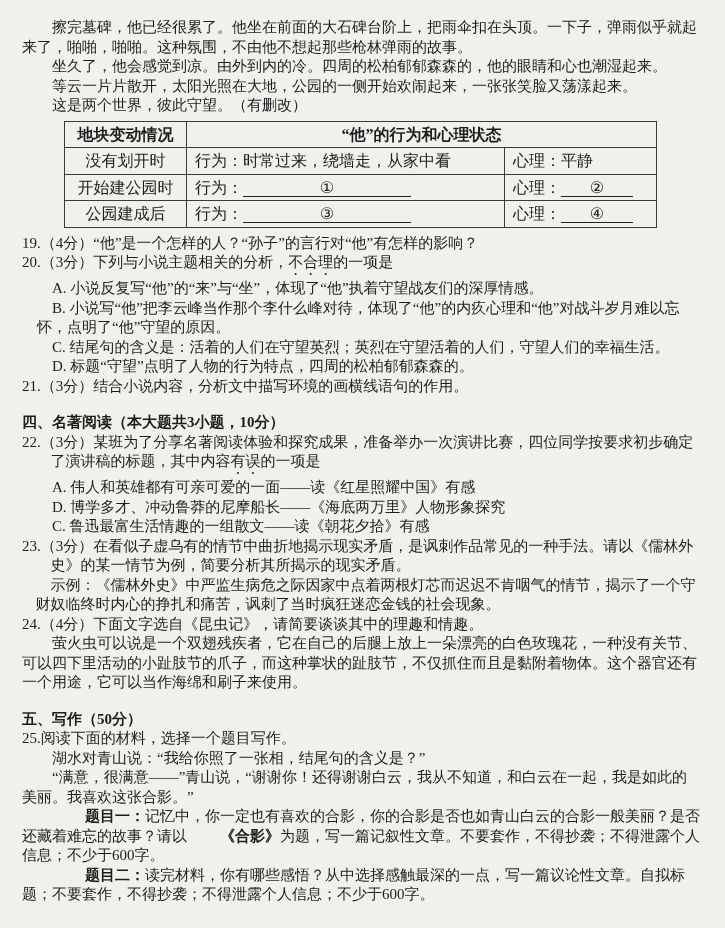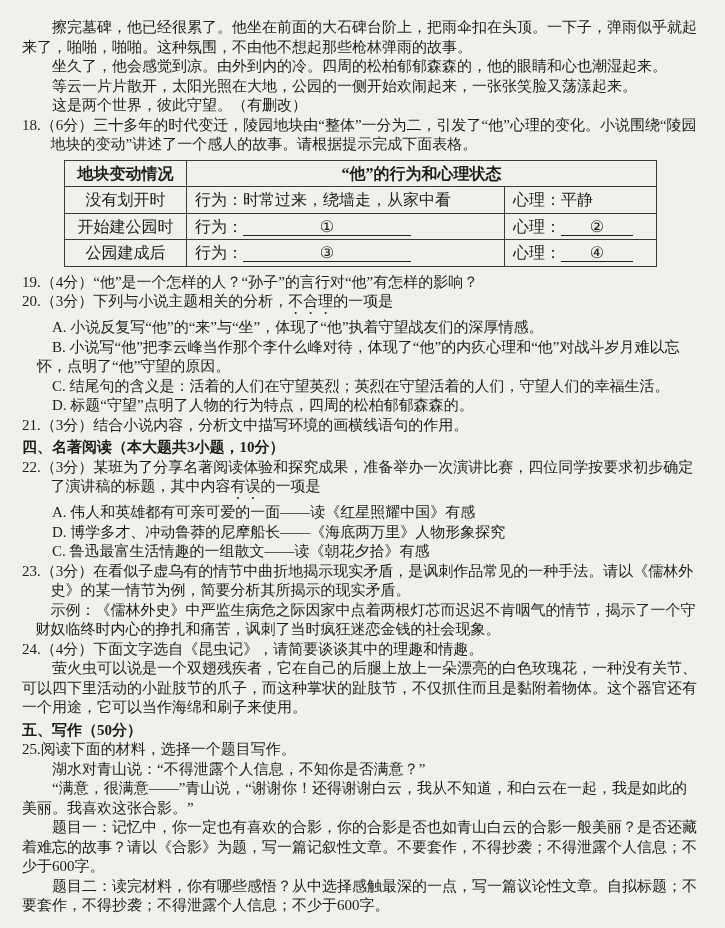--- a/index.html
+++ b/index.html
@@ -14,22 +14,22 @@
     font-size: 15px;
     line-height: 19.5px;
     padding: 18px 24px 22px 22px;
     overflow: hidden;
   }
   p { margin: 0; }
   .indent2 { text-indent: 2em; }
   .qstem { padding-left: 1.9em; text-indent: -1.9em; }
   .opt { padding-left: 1em; text-indent: 1em; }
   .example { padding-left: 0.9em; text-indent: 1em; }
-  .sec { font-weight: bold; margin-top: 3px; }
-  .bold { font-weight: normal; }
+  .sec { font-weight: bold; margin-top: 17px; }
+  .bold { font-weight: bold; margin-left: 33px; }
   .emph {
     text-emphasis: filled dot;
     -webkit-text-emphasis: filled dot;
     text-emphasis-position: under right;
     -webkit-text-emphasis-position: under;
   }
   .qtable {
     border-collapse: collapse;
     margin: 5px 0 6px 42px;
     font-size: 16px;
@@ -58,21 +58,20 @@
 </head>
 <body>
 
 <div class="page">
 
   <p class="indent2">擦完墓碑，他已经很累了。他坐在前面的大石碑台阶上，把雨伞扣在头顶。一下子，弹雨似乎就起来了，啪啪，啪啪。这种氛围，不由他不想起那些枪林弹雨的故事。</p>
   <p class="indent2">坐久了，他会感觉到凉。由外到内的冷。四周的松柏郁郁森森的，他的眼睛和心也潮湿起来。</p>
   <p class="indent2">等云一片片散开，太阳光照在大地，公园的一侧开始欢闹起来，一张张笑脸又荡漾起来。</p>
   <p class="indent2">这是两个世界，彼此守望。（有删改）</p>
 
-  <p class="qstem">18.（6分）三十多年的时代变迁，陵园地块由“整体”一分为二，引发了“他”心理的变化。小说围绕“陵园地块的变动”讲述了一个感人的故事。请根据提示完成下面表格。</p>
 
   <table class="qtable">
     <colgroup>
         <col class="c1">
         <col class="c2">
         <col class="c3">
       </colgroup>
     <thead>
       <tr>
         <th>地块变动情况</th>
@@ -117,20 +116,20 @@
 
   <p class="qstem">23.（3分）在看似子虚乌有的情节中曲折地揭示现实矛盾，是讽刺作品常见的一种手法。请以《儒林外史》的某一情节为例，简要分析其所揭示的现实矛盾。</p>
   <p class="example">示例：《儒林外史》中严监生病危之际因家中点着两根灯芯而迟迟不肯咽气的情节，揭示了一个守财奴临终时内心的挣扎和痛苦，讽刺了当时疯狂迷恋金钱的社会现象。</p>
 
   <p class="qstem">24.（4分）下面文字选自《昆虫记》，请简要谈谈其中的理趣和情趣。</p>
   <p class="indent2">萤火虫可以说是一个双翅残疾者，它在自己的后腿上放上一朵漂亮的白色玫瑰花，一种没有关节、可以四下里活动的小趾肢节的爪子，而这种掌状的趾肢节，不仅抓住而且是黏附着物体。这个器官还有一个用途，它可以当作海绵和刷子来使用。</p>
 
   <p class="sec">五、写作（50分）</p>
 
   <p class="qstem">25.阅读下面的材料，选择一个题目写作。</p>
-  <p class="indent2">湖水对青山说：“不得泄露个人信息，不知你是否满意？”</p>
+  <p class="indent2">湖水对青山说：“我给你照了一张相，结尾句的含义是？”</p>
   <p class="indent2">“满意，很满意——”青山说，“谢谢你！还得谢谢白云，我从不知道，和白云在一起，我是如此的美丽。我喜欢这张合影。”</p>
 
   <p class="indent2"><span class="bold">题目一：</span><span>记忆中，你一定也有喜欢的合影，你的合影是否也如青山白云的合影一般美丽？是否还藏着难忘的故事？请以</span><span class="bold">《合影》</span><span>为题，写一篇记叙性文章。不要套作，不得抄袭；不得泄露个人信息；不少于600字。</span></p>
 
   <p class="indent2"><span class="bold">题目二：</span><span>读完材料，你有哪些感悟？从中选择感触最深的一点，写一篇议论性文章。自拟标题；不要套作，不得抄袭；不得泄露个人信息；不少于600字。</span></p>
 
 </div>
 
 </body></html>

